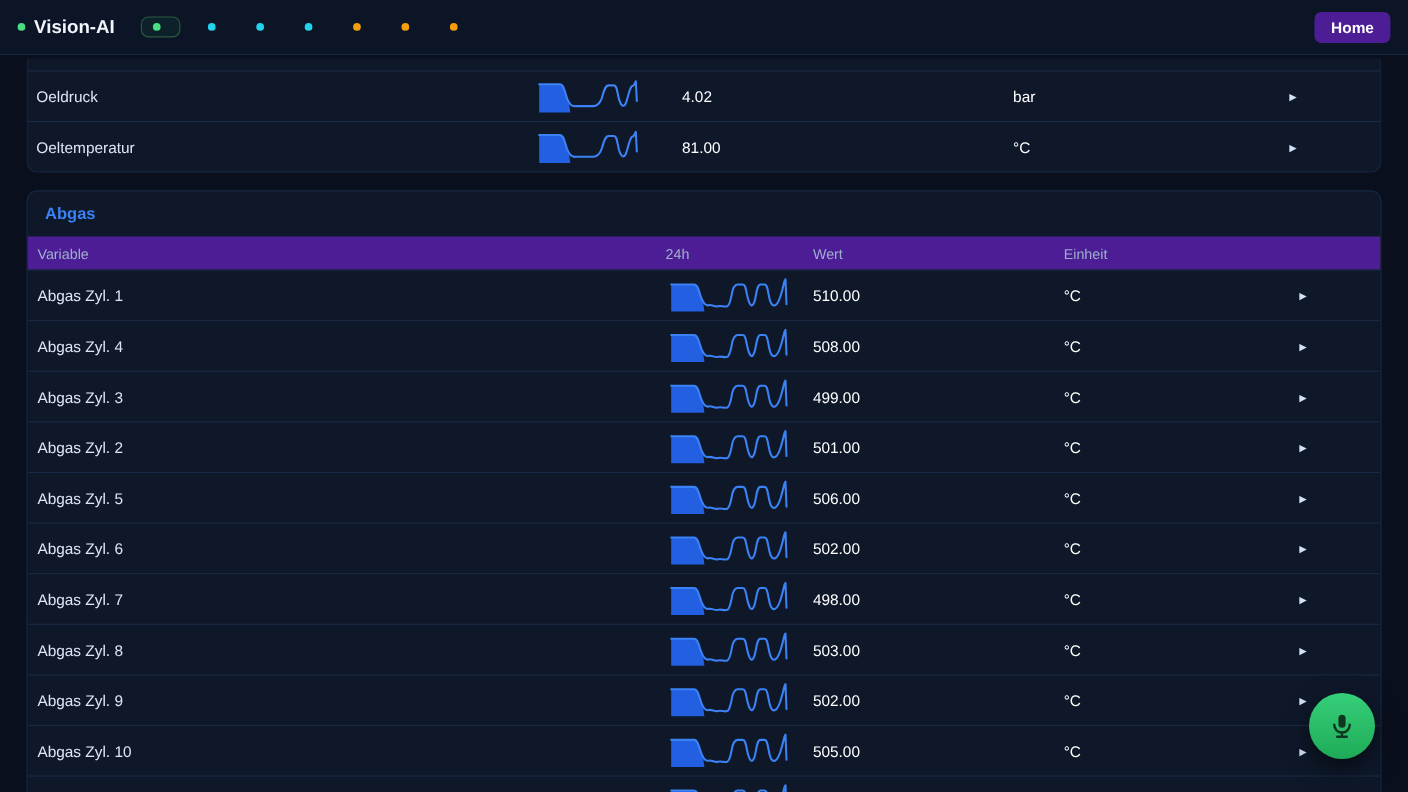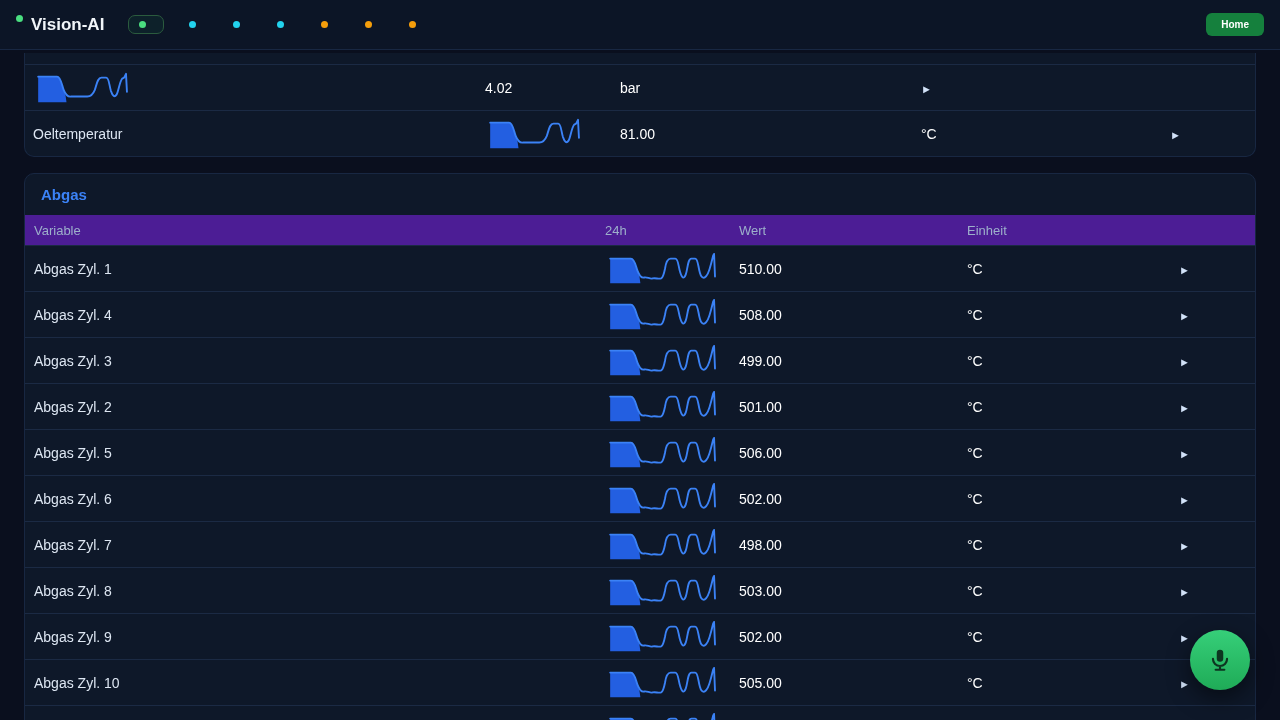--- a/index.html
+++ b/index.html
@@ -15,44 +15,44 @@
   .topnav {
     height: 50px;
     background: #0c1526;
     border-bottom: 1px solid #182742;
     display: flex;
     align-items: center;
     padding: 0 16px;
     gap: 14px;
   }
   .brand {
-    display: flex; gap: 8px;
+    display: flex; align-items: center; gap: 8px;
     background: none; border: none; cursor: pointer;
     color: #f1f5f9; font-weight: 700; font-size: 17px;
     font-family: inherit; margin-right: 10px; white-space: nowrap;
   }
   .dot { width: 7px; height: 7px; border-radius: 50%; display: inline-block; flex: 0 0 auto; }
   .nav-items { display: flex; align-items: center; gap: 20px; }
   .nav-item {
     display: flex; align-items: center; gap: 7px;
     background: none; border: 1px solid transparent; cursor: pointer;
     color: #c9d4e4; font-size: 13.5px; font-family: inherit;
     padding: 5px 4px; border-radius: 7px; white-space: nowrap;
   }
   .nav-item.active {
     border: 1px solid #2b5b3e;
     background: rgba(34,197,94,0.07);
     color: #4ade80;
     padding: 5px 10px;
   }
   .home-btn {
     margin-left: auto;
-    background: #15803d; color: #ffffff;
+    background: #4c1d95; color: #ffffff;
     border: none; border-radius: 6px; cursor: pointer;
-    font-family: inherit; font-size: 10px; font-weight: 700;
+    font-family: inherit; font-size: 14px; font-weight: 700;
     padding: 6px 15px;
   }
 
   
   .card {
     background: #0e1829;
     border: 1px solid #182742;
     margin: 0 24px;
   }
   .top-card { border-top: none; border-radius: 0 0 10px 10px; margin-top: 3px; }
@@ -164,20 +164,21 @@
   </button>
 </nav>
 
   <button class="home-btn">Home</button>
 </header>
 
 <section class="card top-card">
   <div class="sliver"></div>
   <div>
   <div class="row tgrid">
+    <div class="cell-var">Oeldruck</div>
     <div>
       <svg class="spark" viewBox="0 0 118 36">
             <use href="#spark-b"></use>
           </svg>
     </div>
     <div class="cell-val">4.02</div>
     <div class="cell-unit">bar</div>
     <div>
       <button class="play-btn">
         <span>►</span>

